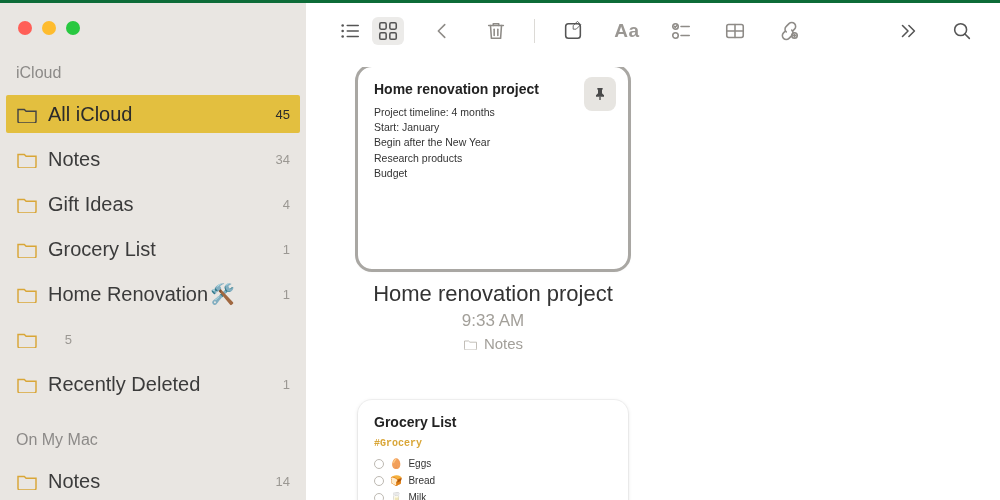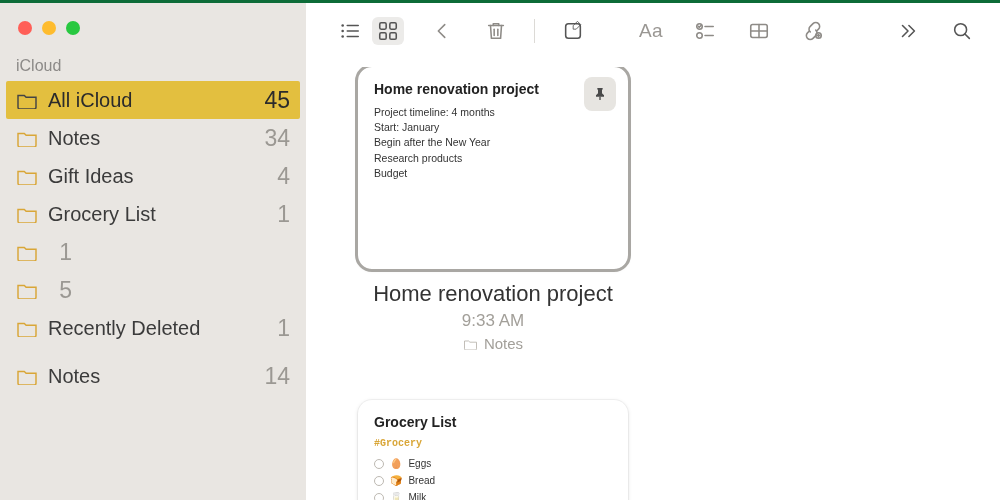--- a/index.html
+++ b/index.html
@@ -4,47 +4,47 @@
 <style>
   * { box-sizing: border-box; margin: 0; padding: 0; }
   html, body { width: 1000px; height: 500px; overflow: hidden; font-family: -apple-system, "Helvetica Neue", Arial, sans-serif; }
   body { display: flex; flex-direction: column; background: #fff; }
 
   .titlebar-accent { height: 3px; background: #0d6c38; width: 100%; }
 
   .app { display: flex; flex: 1; min-height: 0; }
 
   
-  .sidebar { width: 306px; background: #e9e6e2; display: flex; flex-direction: column; padding-top: 10px; }
+  .sidebar { width: 306px; background: #e9e6e2; display: flex; flex-direction: column; padding-top: 10px; justify-content: space-between; }
   .traffic { display: flex; gap: 10px; padding: 8px 14px 18px 18px; }
   .dot { width: 14px; height: 14px; border-radius: 50%; }
   .dot.red { background: #ff5f57; }
   .dot.yellow { background: #febc2e; }
   .dot.green { background: #28c840; }
 
   .section-label { color: #8c8a88; font-size: 16px; padding: 4px 16px 6px 16px; font-weight: 500; }
 
   .folder-row { display: flex; align-items: center; height: 38px; padding: 0 16px; gap: 10px; cursor: default; }
   .folder-row.selected { background: #e3bf3f; border-radius: 2px; margin: 0 6px; padding: 0 10px; }
   .folder-row.selected .folder-name, .folder-row.selected .count { color: #2b2b2b; font-weight: 500; }
   .folder-row.selected .folder-icon-svg { stroke: #444; fill: none; }
   .folder-icon-svg { width: 22px; height: 18px; stroke: #d9a637; fill: none; stroke-width: 1.6; }
   .folder-name { flex: 1; font-size: 20px; color: #3b3b3b; white-space: nowrap; overflow: hidden; text-overflow: ellipsis; display: flex; align-items: center; gap: 2px; }
-  .count { font-size: 23px; color: #9b9893; min-width: 24px; text-align: right; }
+  .count { font-size: 13px; color: #9b9893; min-width: 24px; text-align: right; }
 
   
   .main { flex: 1; display: flex; flex-direction: column; background: #fff; min-width: 0; }
   .toolbar { display: flex; align-items: center; gap: 22px; padding: 14px 22px 22px 28px; }
   .tb-group { display: flex; gap: 6px; align-items: center; }
   .tb-btn { width: 32px; height: 28px; display: flex; align-items: center; justify-content: center; border-radius: 6px; }
   .tb-btn.active { background: #ecebe9; }
   .tb-divider { width: 1px; height: 24px; background: #dcdad6; }
   .tb-icon { stroke: #8e8b87; fill: none; stroke-width: 1.7; width: 22px; height: 22px; stroke-linecap: round; stroke-linejoin: round; }
   .tb-icon.dark { stroke: #555; }
-  .tb-text { color: #9a9793; font-size: 19px; font-weight: 400; letter-spacing: 0.5px; margin-left: 24px; }
+  .tb-text { color: #9a9793; font-size: 19px; font-weight: 700; letter-spacing: 0.5px; }
   .toolbar-spacer { flex: 1; }
 
   .gallery { flex: 1; display: flex; flex-wrap: wrap; align-content: flex-start; gap: 48px 110px; padding: 0 40px 0 44px; overflow: hidden; }
   .note-col { width: 270px; display: flex; flex-direction: column; align-items: center; padding-left: 16px; }
 
   .note-card { width: 270px; height: 202px; border-radius: 14px; background: #fff; box-shadow: 0 1px 4px rgba(0,0,0,0.12), 0 0 0 1px rgba(0,0,0,0.04); padding: 14px 16px; position: relative; overflow: hidden; }
   .note-card.selected { outline: 3px solid #a9a7a3; outline-offset: 0; }
   .note-card .card-title { font-weight: 700; font-size: 14px; color: #222; margin-bottom: 8px; }
   .note-card .card-tag { font-size: 10px; color: #d9a637; font-weight: 600; margin-bottom: 6px; font-family: Liberation Mono, monospace; }
   .note-card .card-body { font-size: 10.5px; color: #333; line-height: 1.45; white-space: pre-line; }
@@ -102,37 +102,42 @@
       <svg class="folder-icon-svg" viewBox="0 0 24 20">
           <path d="M2 5 h7 l2 2 h11 v11 a2 2 0 0 1 -2 2 H4 a2 2 0 0 1 -2 -2 Z"></path>
         </svg>
       <span class="folder-name">Grocery List</span>
       <span class="count">1</span>
     </div>
     <div class="folder-row">
       <svg class="folder-icon-svg" viewBox="0 0 24 20">
           <path d="M2 5 h7 l2 2 h11 v11 a2 2 0 0 1 -2 2 H4 a2 2 0 0 1 -2 -2 Z"></path>
         </svg>
+      <span class="folder-name">
+          <span>Home Renovation</span>
+          <span>🛠️</span>
+        </span>
       <span class="count">1</span>
     </div>
     <div class="folder-row">
       <svg class="folder-icon-svg" viewBox="0 0 24 20">
           <path d="M2 5 h7 l2 2 h11 v11 a2 2 0 0 1 -2 2 H4 a2 2 0 0 1 -2 -2 Z"></path>
         </svg>
       <span class="count">5</span>
     </div>
     <div class="folder-row">
       <svg class="folder-icon-svg" viewBox="0 0 24 20">
           <path d="M2 5 h7 l2 2 h11 v11 a2 2 0 0 1 -2 2 H4 a2 2 0 0 1 -2 -2 Z"></path>
         </svg>
       <span class="folder-name">Recently Deleted</span>
       <span class="count">1</span>
     </div>
 
     <div style="height:10px"></div>
+    <div class="section-label">On My Mac</div>
     <div class="folder-row">
       <svg class="folder-icon-svg" viewBox="0 0 24 20">
           <path d="M2 5 h7 l2 2 h11 v11 a2 2 0 0 1 -2 2 H4 a2 2 0 0 1 -2 -2 Z"></path>
         </svg>
       <span class="folder-name">Notes</span>
       <span class="count">14</span>
     </div>
   </aside>
 
   <main class="main">

